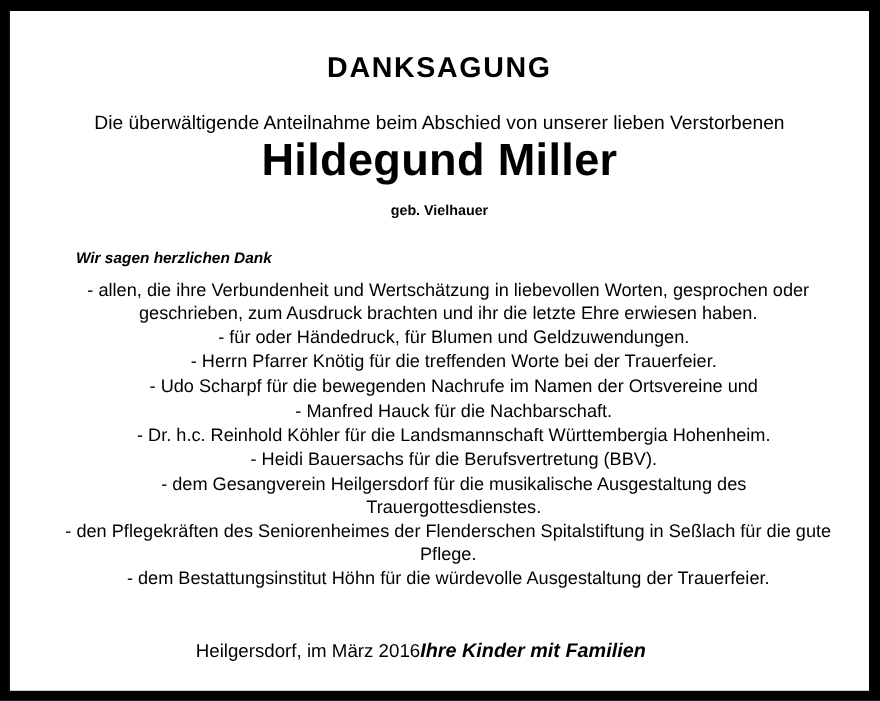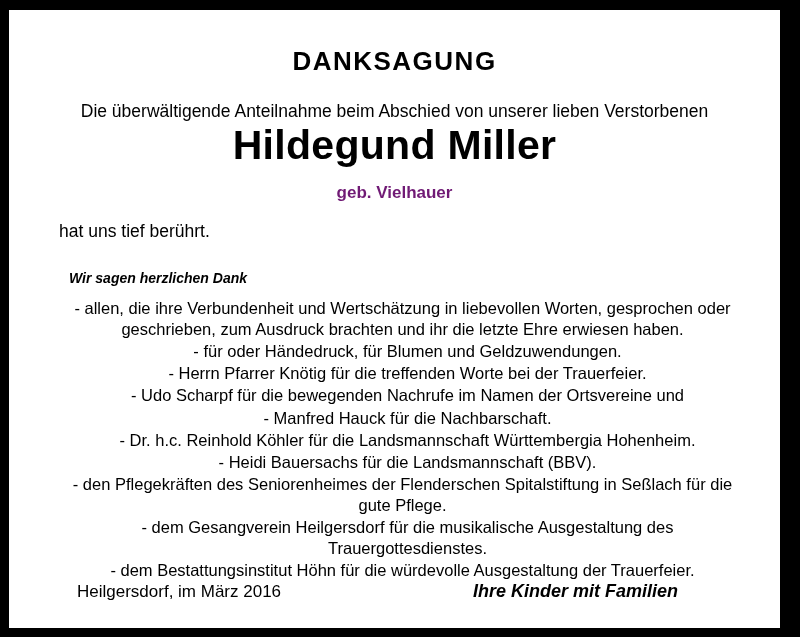--- a/index.html
+++ b/index.html
@@ -11,21 +11,21 @@
     width: 800px;
     height: 637px;
     font-family: "Liberation Sans", sans-serif;
     overflow: hidden;
   }
   .obituary-frame {
     box-sizing: border-box;
     width: 800px;
     height: 637px;
     background: #000000;
-    padding: 10px 20px 9px 9px;
+    padding: 10px 10px 9px 9px;
   }
   .obituary-card {
     box-sizing: border-box;
     width: 100%;
     height: 100%;
     background: #ffffff;
     position: relative;
     padding: 28px 34px 18px 34px;
   }
   .heading {
@@ -46,23 +46,23 @@
   }
   .name {
     text-align: center;
     font-size: 41px;
     font-weight: bold;
     color: #000;
     letter-spacing: 0.3px;
   }
   .maiden {
     text-align: center;
-    font-size: 17px;
+    font-size: 13px;
     font-weight: bold;
-    color: #701a75;
+    color: #000000;
     margin-top: 14px;
   }
   .touched {
     text-align: left;
     font-size: 17.5px;
     color: #000;
     margin-top: 18px;
     padding-left: 16px;
   }
   .thanks-title {
@@ -87,21 +87,21 @@
   .thanks-item.indent {
     padding-left: 10px;
   }
   .footer {
     position: absolute;
     left: 52px;
     right: 34px;
     bottom: 26px;
     display: flex;
     align-items: baseline;
-    justify-content: space-between;
+    justify-content: center;
   }
   .footer-place {
     font-size: 17px;
     color: #000;
     padding-left: 16px;
   }
   .footer-signature {
     font-size: 18px;
     font-weight: bold;
     font-style: italic;
@@ -116,34 +116,33 @@
   <div class="obituary-card">
 
     <div class="heading">DANKSAGUNG</div>
 
     <div class="intro-line">Die überwältigende Anteilnahme beim Abschied von unserer lieben Verstorbenen</div>
 
     <div class="name">Hildegund Miller</div>
 
     <div class="maiden">geb. Vielhauer</div>
 
-    <div class="touched">hat uns tief berührt.</div>
 
     <div class="thanks-title">Wir sagen herzlichen Dank</div>
 
     <div class="thanks-list">
       <div class="thanks-item">- allen, die ihre Verbundenheit und Wertschätzung in liebevollen Worten, gesprochen oder geschrieben, zum Ausdruck brachten und ihr die letzte Ehre erwiesen haben.</div>
       <div class="thanks-item indent">-  für oder Händedruck, für Blumen und Geldzuwendungen.</div>
       <div class="thanks-item indent">-  Herrn Pfarrer Knötig für die treffenden Worte bei der Trauerfeier.</div>
       <div class="thanks-item indent">-  Udo Scharpf für die bewegenden Nachrufe im Namen der Ortsvereine und</div>
       <div class="thanks-item indent">-  Manfred Hauck für die Nachbarschaft.</div>
       <div class="thanks-item indent">-  Dr. h.c. Reinhold Köhler für die Landsmannschaft Württembergia Hohenheim.</div>
-      <div class="thanks-item indent">-  Heidi Bauersachs für die Landsmannschaft (BBV).</div>
+      <div class="thanks-item indent">-  Heidi Bauersachs für die Berufsvertretung (BBV).</div>
+      <div class="thanks-item indent">-  dem Gesangverein Heilgersdorf für die musikalische Ausgestaltung des Trauergottesdienstes.</div>
       <div class="thanks-item">- den Pflegekräften des Seniorenheimes der Flenderschen Spitalstiftung in Seßlach für die gute Pflege.</div>
-      <div class="thanks-item indent">-  dem Gesangverein Heilgersdorf für die musikalische Ausgestaltung des Trauergottesdienstes.</div>
       <div class="thanks-item">- dem Bestattungsinstitut Höhn für die würdevolle Ausgestaltung der Trauerfeier.</div>
     </div>
 
     <div class="footer">
       <div class="footer-place">Heilgersdorf, im März 2016</div>
       <div class="footer-signature">Ihre Kinder mit Familien</div>
     </div>
 
   </div>
 </div>

